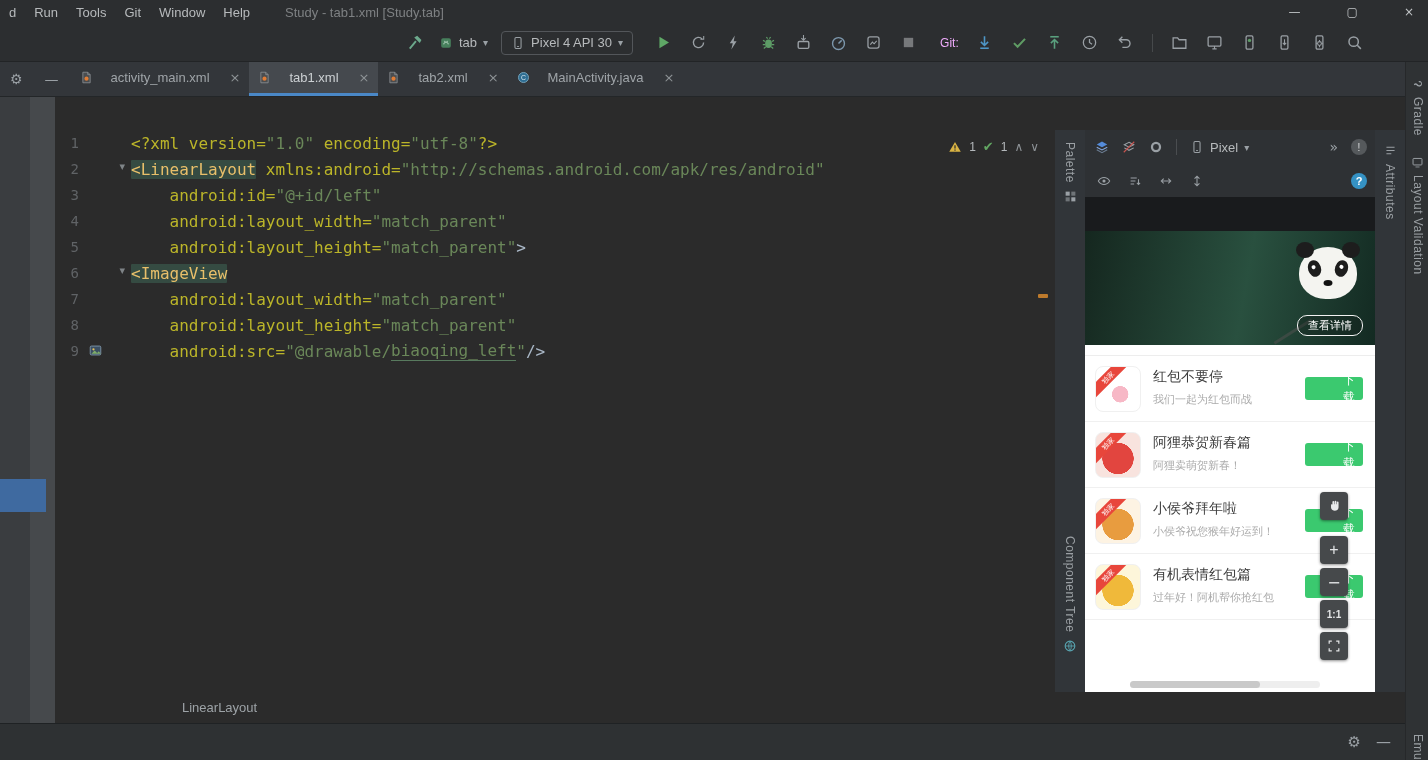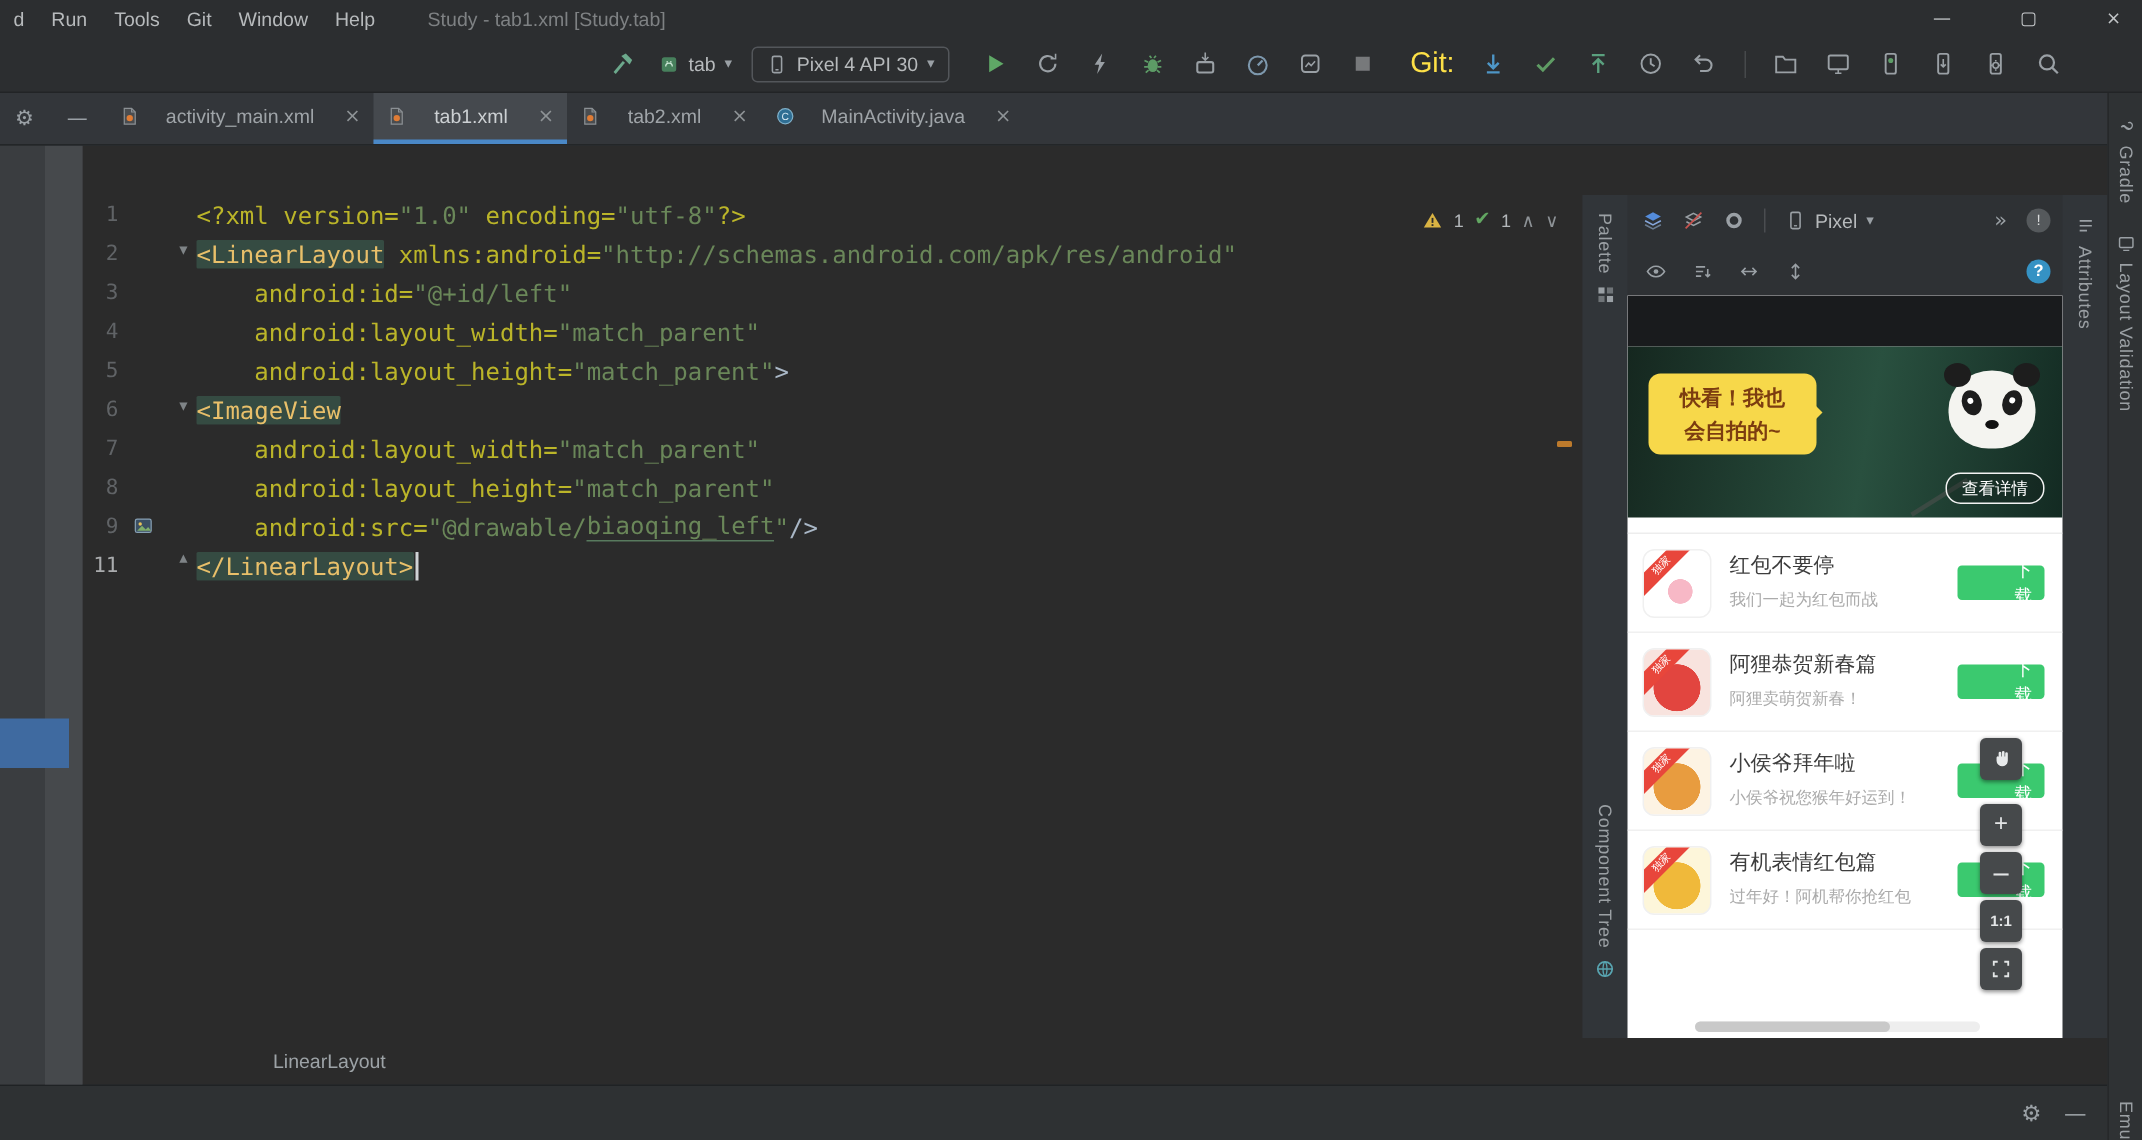--- a/index.html
+++ b/index.html
@@ -24,21 +24,21 @@
 
   
   .toolbar{position:absolute;left:0;top:24px;width:1428px;height:38px;background:#2c2e30;
            border-bottom:1px solid #222426;display:flex;align-items:center;gap:13px;
            padding-left:404px;z-index:29;}
   .tbtn{width:22px;height:22px;display:flex;align-items:center;justify-content:center;border-radius:3px;flex:none;}
   .runcfg,.devsel{display:flex;align-items:center;gap:6px;color:#b7babc;font-size:13px;height:24px;flex:none;}
   .devsel{border:1px solid #53565a;border-radius:4px;padding:0 9px;margin-right:6px;}
   .car{color:#9aa0a5;font-size:10px;}
   .tb-sep{width:1px;height:18px;background:#46494b;margin:0 3px;flex:none;}
-  .git-label{color:#fde047;font-size:19px;margin:0 2px 0 8px;}
+  .git-label{color:#f0abfc;font-size:12px;margin:0 2px 0 8px;}
 
   
   .tabbar{position:absolute;left:0;top:62px;width:1405px;height:35px;background:#33363a;
           border-bottom:1px solid #232628;display:flex;align-items:stretch;z-index:28;}
   .tb-tools{display:flex;align-items:center;gap:22px;padding:0 12px 0 10px;color:#9aa0a5;font-size:14px;}
   .tabs{display:flex;align-items:stretch;}
   .tab{display:flex;align-items:center;gap:18px;padding:0 9px;font-size:13px;color:#9fa4a8;
        border-bottom:3px solid transparent;cursor:pointer;}
   .tab.active{background:#45494e;border-bottom-color:#4a88c7;color:#ccd0d3;}
   .tab .close{color:#8e9396;font-size:13px;margin-left:2px;}
@@ -387,21 +387,20 @@
         <div class="code-line"><span class="ln">4</span><span class="gut"></span><span class="tk tk-plain">    </span><span class="tk tk-attr">android:layout_width=</span><span class="tk tk-str">"match_parent"</span></div>
         <div class="code-line"><span class="ln">5</span><span class="gut"></span><span class="tk tk-plain">    </span><span class="tk tk-attr">android:layout_height=</span><span class="tk tk-str">"match_parent"</span><span class="tk tk-punct">&gt;</span></div>
         <div class="code-line"><span class="ln">6</span><span class="gut"><span class="fold glyph">▾</span></span><span class="tk tk-tag">&lt;ImageView</span></div>
         <div class="code-line"><span class="ln">7</span><span class="gut"></span><span class="tk tk-plain">    </span><span class="tk tk-attr">android:layout_width=</span><span class="tk tk-str">"match_parent"</span></div>
         <div class="code-line"><span class="ln">8</span><span class="gut"></span><span class="tk tk-plain">    </span><span class="tk tk-attr">android:layout_height=</span><span class="tk tk-str">"match_parent"</span></div>
         <div class="code-line"><span class="ln">9</span><span class="gut"><span class="gimg"><svg viewBox="0 0 16 16" class="i13">
                 <rect x="1.5" y="2.5" width="13" height="11" rx="1.5" fill="#3b4f63" stroke="#87a0b4"></rect>
                 <circle cx="5.5" cy="6.5" r="1.4" fill="#e8c25a"></circle>
                 <path d="M3 12l4-4 3 3 2-2 2.5 3z" fill="#7fae6a"></path>
               </svg></span></span><span class="tk tk-plain">    </span><span class="tk tk-attr">android:src=</span><span class="tk tk-str">"@drawable/</span><span class="tk tk-stru">biaoqing_left</span><span class="tk tk-str">"</span><span class="tk tk-punct">/&gt;</span></div>
-        <div class="code-line"><span class="ln cur">11</span><span class="gut"><span class="fold fend glyph">▴</span></span><span class="tk tk-tag">&lt;/LinearLayout&gt;</span><span class="caret"></span></div>
       </div>
     <div class="inspections">
       <span>
         <svg class="i14" viewBox="0 0 16 16">
             <path d="M8 2.2 14.6 13.4H1.4z" fill="#d9b343"></path>
             <rect x="7.3" y="6" width="1.4" height="3.8" fill="#2b2b2b"></rect>
             <rect x="7.3" y="10.8" width="1.4" height="1.4" fill="#2b2b2b"></rect>
           </svg>
       </span>
       <span class="insp-count">1</span>
@@ -506,24 +505,20 @@
         <svg class="i14" viewBox="0 0 16 16">
             <path d="M8 2.6v10.8M5.2 5.4 8 2.6l2.8 2.8M5.2 10.6 8 13.4l2.8-2.8" fill="none" stroke="#9aa0a5" stroke-width="1.2"></path>
           </svg>
       </span>
       <span class="help-badge">?</span>
     </div>
 
     <div class="canvas">
       <div class="app-topbar"></div>
       <div class="banner">
-        <div class="bubble">
-          <span>快看！我也</span>
-          <span>会自拍的~</span>
-        </div>
         <div class="panda">
           <div class="head">
             <div class="ear l"></div>
               <div class="ear r"></div>
             <div class="eyep l">
                 <i></i>
               </div>
               <div class="eyep r">
                 <i></i>
               </div>

